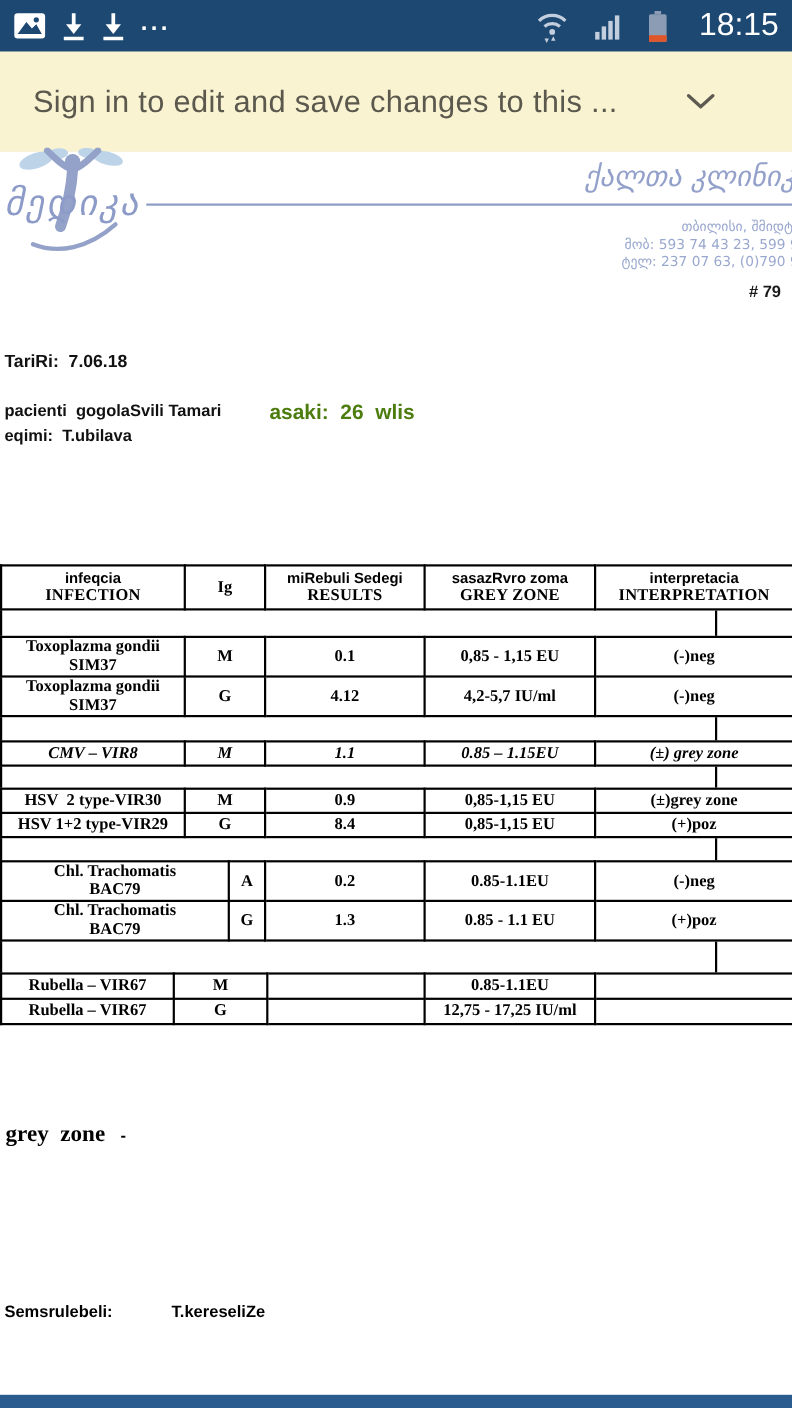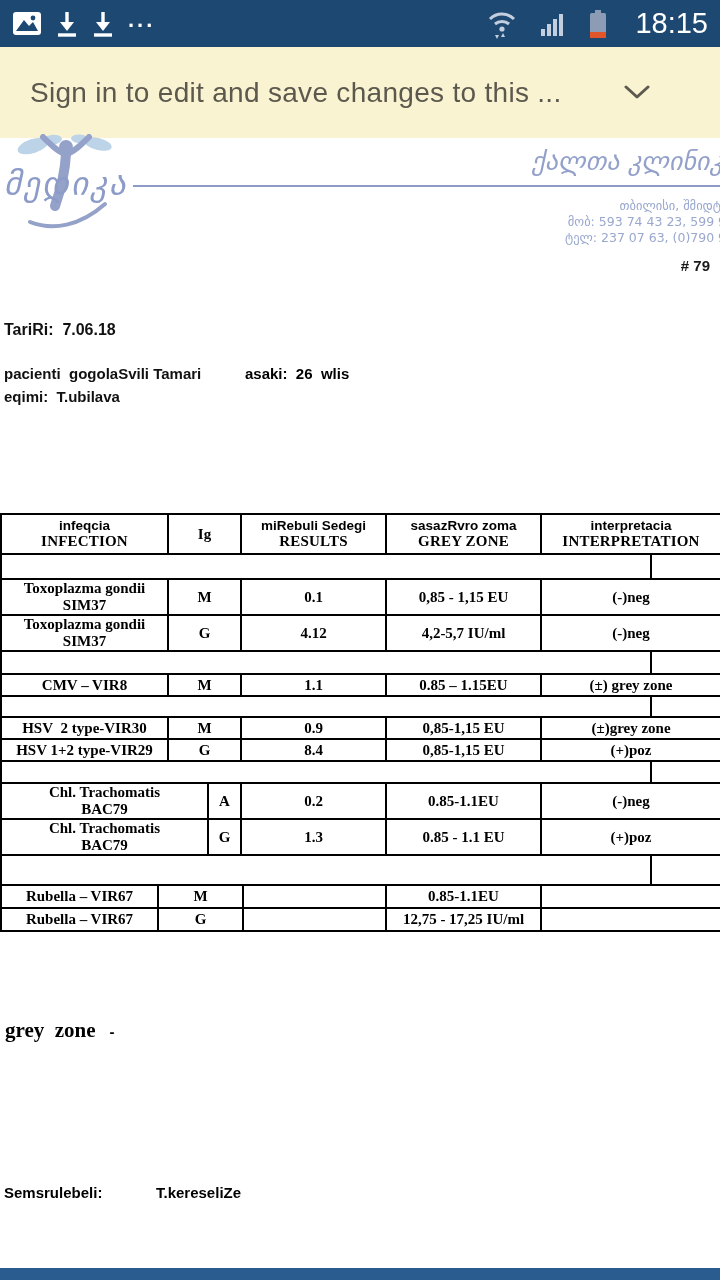--- a/index.html
+++ b/index.html
@@ -42,21 +42,21 @@
     font-size:26px; color:#93a1ca; white-space:nowrap;
   }
   .header-rule { top:47px; left:133px; right:0; height:2px; background:#8d9cc6; }
   .address {
     top:60px; right:-14px; text-align:right; color:#9aa8cf;
     font-family:"DejaVu Sans", sans-serif; font-size:12.5px; line-height:16px; white-space:nowrap;
   }
   .doc-number { top:119px; right:10px; font-size:15px; font-weight:bold; color:#1a1a1a; }
   .date-line    { top:183px; left:4px;  font-size:16px; font-weight:bold; color:#111; }
   .patient-line { top:227px; left:4px;  font-size:15px; font-weight:bold; color:#111; }
-  .age-line     { top:227px; left:245px;font-size:15px; font-weight:bold; color:#000000; }
+  .age-line     { top:227px; left:245px;font-size:19px; font-weight:bold; color:#4d7c0f; }
   .doctor-line  { top:250px; left:4px;  font-size:15px; font-weight:bold; color:#111; }
 
   
   .results { top:375px; left:0; width:652px; }
   table.sec { border-collapse:collapse; table-layout:fixed; width:100%; }
   table.sec td {
     border:2px solid #000; text-align:center; vertical-align:middle;
     font-family:"Liberation Serif", serif; font-weight:bold; font-size:15px;
     color:#000; line-height:1.12; padding:0 2px; overflow:hidden;
   }
@@ -226,21 +226,21 @@
         <div class="gap" style="height: 21px;"></div>
         <table class="sec">
           <colgroup>
             <col style="width: 167px;">
             <col style="width: 73px;">
             <col style="width: 145px;">
             <col style="width: 155px;">
             <col style="width: 180px;">
           </colgroup>
           <tbody>
-            <tr style="height: 22px;">
+            <tr style="height: 22px; font-style: italic;">
               <td>
                 <div>CMV – VIR8</div>
               </td>
               <td>M</td>
               <td>1.1</td>
               <td>0.85 – 1.15EU</td>
               <td>(±) grey zone</td>
             </tr>
           </tbody>
         </table>

